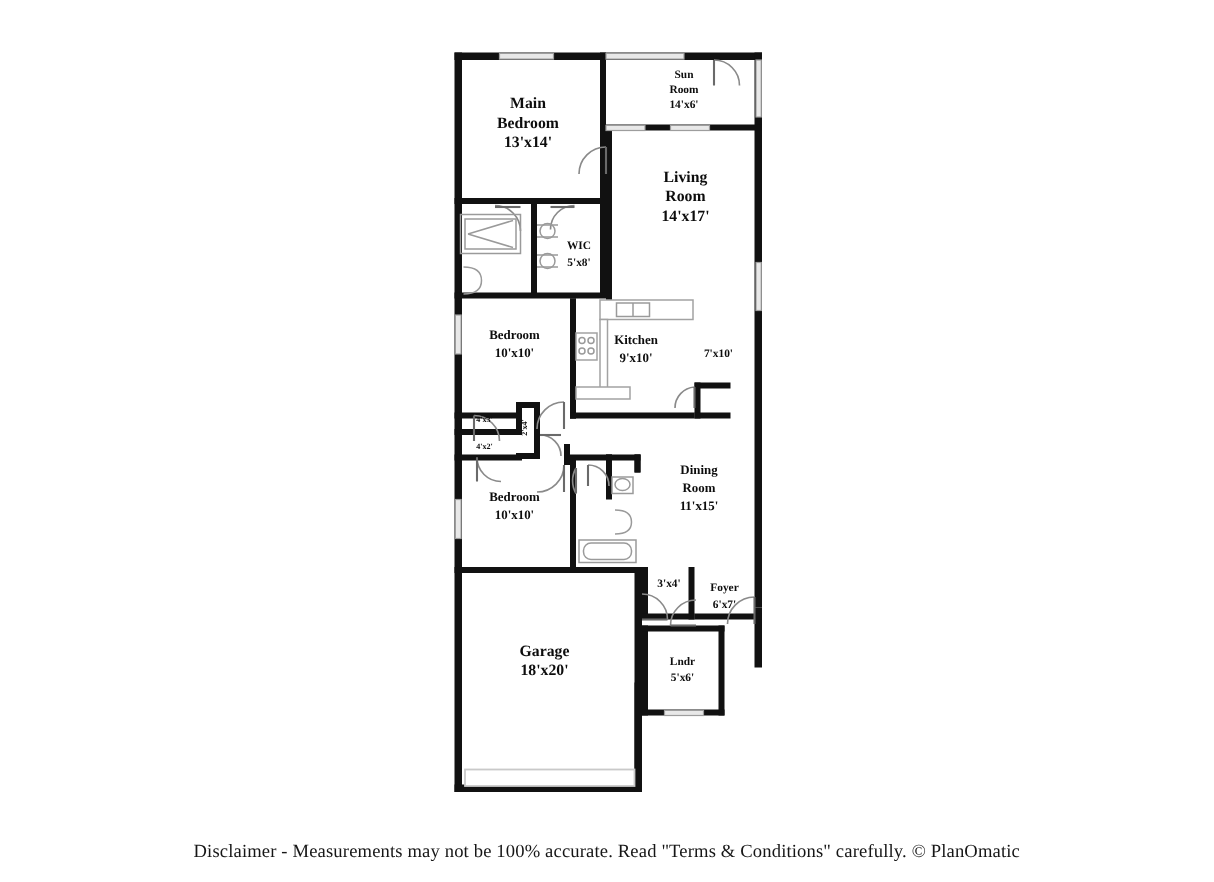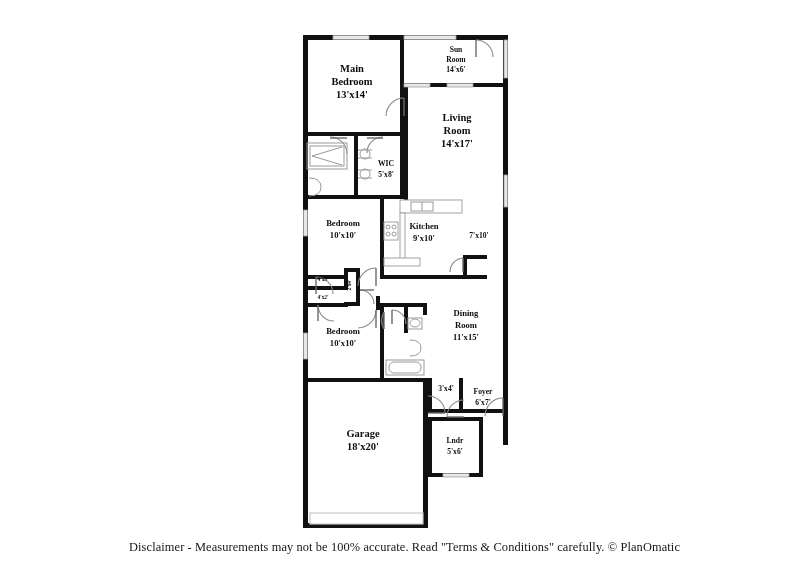--- a/index.html
+++ b/index.html
@@ -82,21 +82,21 @@
   .mid-label {
     font-family: "Liberation Serif", serif;
     font-weight: bold;
     fill: #0d0d0d;
     text-anchor: middle;
     font-size: 8.6px;
   }
   #disclaimer-bar {
     position: absolute;
     left: 0;
-    top: 540px;
+    top: 560px;
     width: 809px;
     text-align: center;
     font-family: "Liberation Serif", serif;
     font-size: 12.4px;
     color: #161616;
     letter-spacing: 0.1px;
   }
 </style>
 </head>
 <body>

